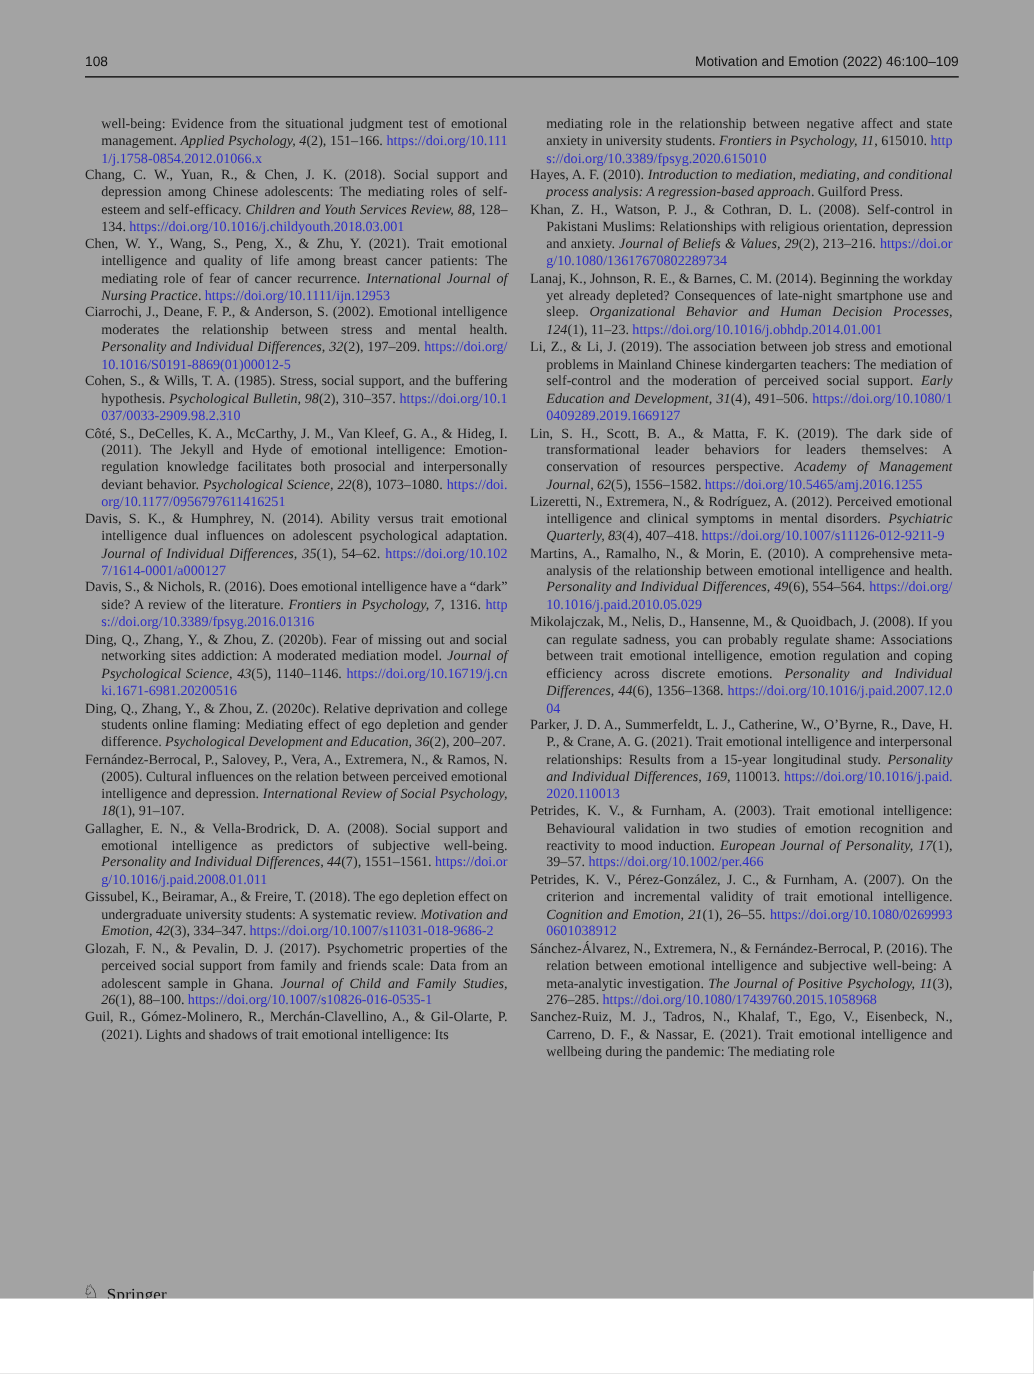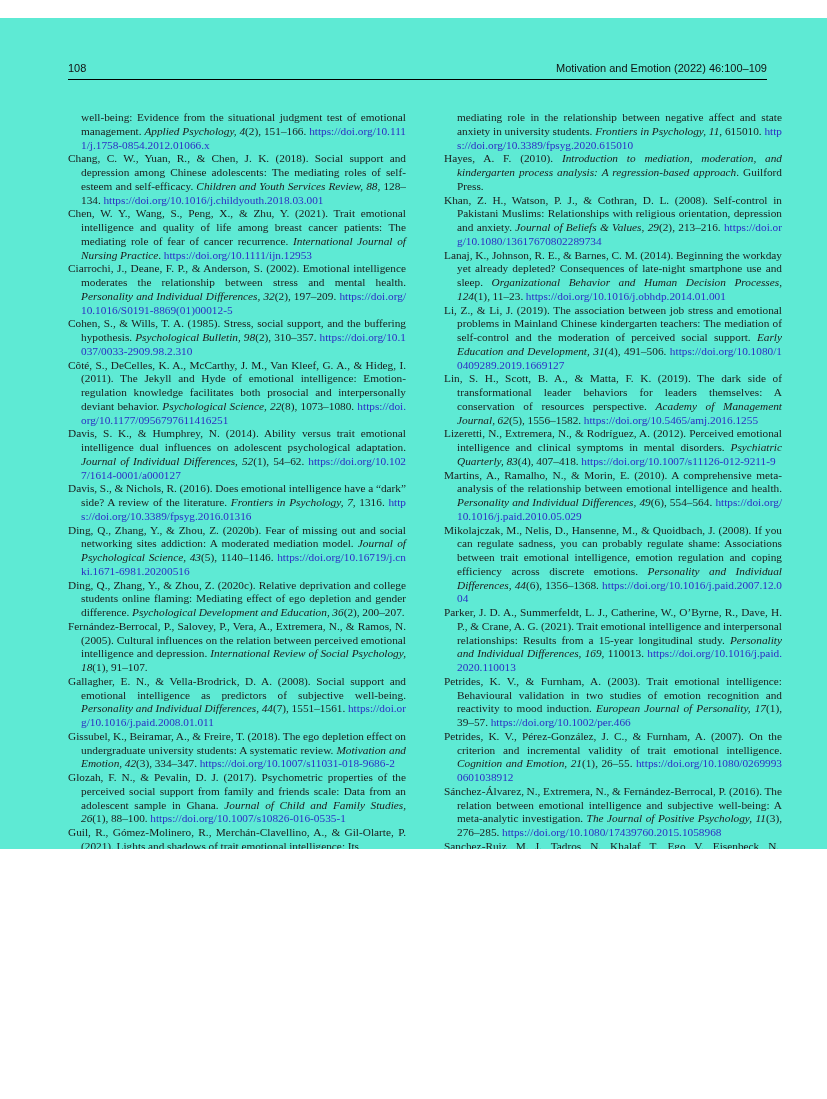--- a/index.html
+++ b/index.html
@@ -3,27 +3,26 @@
 <meta charset="utf-8">
 <style>
   html, body {
     margin: 0;
     padding: 0;
     background: #ffffff;
   }
   .page {
     position: relative;
     width: 827px;
-    height: 831px;
-    background: #5eead4;
+    height: 1039px;
+    background: #a3a3a3;
     overflow: hidden;
     box-sizing: border-box;
     font-family: "Liberation Serif", serif;
     color: #1b1b1b;
-    margin-top: 18px;
   }
   .page-header {
     position: absolute;
     left: 68px;
     right: 60px;
     top: 44px;
     display: flex;
     justify-content: space-between;
     align-items: baseline;
     font-family: "Liberation Sans", sans-serif;
@@ -37,21 +36,21 @@
     top: 61px;
     height: 0;
     border-top: 1.6px solid #000;
   }
   .columns {
     position: absolute;
     left: 68px;
     top: 93px;
     width: 699px;
     display: flex;
-    gap: 38px;
+    gap: 18px;
   }
   .col {
     width: 338px;
     flex: 0 0 338px;
     font-size: 11.3px;
     line-height: 13.75px;
     hyphens: auto;
   }
   .ref {
     margin: 0;
@@ -106,33 +105,33 @@
   <div class="header-rule"></div>
 
   <div class="columns">
     <div class="col">
         <p class="ref cont"><span>well-being: Evidence from the situational judgment test of emotional management. </span><span class="it">Applied Psychology, 4</span><span>(2), 151–166. </span><a href="#">https://doi.org/10.1111/j.1758-0854.2012.01066.x</a></p>
         <p class="ref"><span>Chang, C. W., Yuan, R., &amp; Chen, J. K. (2018). Social support and depression among Chinese adolescents: The mediating roles of self-esteem and self-efficacy. </span><span class="it">Children and Youth Services Review, 88</span><span>, 128–134. </span><a href="#">https://doi.org/10.1016/j.childyouth.2018.03.001</a></p>
         <p class="ref"><span>Chen, W. Y., Wang, S., Peng, X., &amp; Zhu, Y. (2021). Trait emotional intelligence and quality of life among breast cancer patients: The mediating role of fear of cancer recurrence. </span><span class="it">International Journal of Nursing Practice</span><span>. </span><a href="#">https://doi.org/10.1111/ijn.12953</a></p>
         <p class="ref"><span>Ciarrochi, J., Deane, F. P., &amp; Anderson, S. (2002). Emotional intelligence moderates the relationship between stress and mental health. </span><span class="it">Personality and Individual Differences, 32</span><span>(2), 197–209. </span><a href="#">https://doi.org/10.1016/S0191-8869(01)00012-5</a></p>
         <p class="ref"><span>Cohen, S., &amp; Wills, T. A. (1985). Stress, social support, and the buffering hypothesis. </span><span class="it">Psychological Bulletin, 98</span><span>(2), 310–357. </span><a href="#">https://doi.org/10.1037/0033-2909.98.2.310</a></p>
         <p class="ref"><span>Côté, S., DeCelles, K. A., McCarthy, J. M., Van Kleef, G. A., &amp; Hideg, I. (2011). The Jekyll and Hyde of emotional intelligence: Emotion-regulation knowledge facilitates both prosocial and interpersonally deviant behavior. </span><span class="it">Psychological Science, 22</span><span>(8), 1073–1080. </span><a href="#">https://doi.org/10.1177/0956797611416251</a></p>
-        <p class="ref"><span>Davis, S. K., &amp; Humphrey, N. (2014). Ability versus trait emotional intelligence dual influences on adolescent psychological adaptation. </span><span class="it">Journal of Individual Differences, 52</span><span>(1), 54–62. </span><a href="#">https://doi.org/10.1027/1614-0001/a000127</a></p>
+        <p class="ref"><span>Davis, S. K., &amp; Humphrey, N. (2014). Ability versus trait emotional intelligence dual influences on adolescent psychological adaptation. </span><span class="it">Journal of Individual Differences, 35</span><span>(1), 54–62. </span><a href="#">https://doi.org/10.1027/1614-0001/a000127</a></p>
         <p class="ref"><span>Davis, S., &amp; Nichols, R. (2016). Does emotional intelligence have a “dark” side? A review of the literature. </span><span class="it">Frontiers in Psychology, 7</span><span>, 1316. </span><a href="#">https://doi.org/10.3389/fpsyg.2016.01316</a></p>
         <p class="ref"><span>Ding, Q., Zhang, Y., &amp; Zhou, Z. (2020b). Fear of missing out and social networking sites addiction: A moderated mediation model. </span><span class="it">Journal of Psychological Science, 43</span><span>(5), 1140–1146. </span><a href="#">https://doi.org/10.16719/j.cnki.1671-6981.20200516</a></p>
         <p class="ref"><span>Ding, Q., Zhang, Y., &amp; Zhou, Z. (2020c). Relative deprivation and college students online flaming: Mediating effect of ego depletion and gender difference. </span><span class="it">Psychological Development and Education, 36</span><span>(2), 200–207.</span></p>
         <p class="ref"><span>Fernández-Berrocal, P., Salovey, P., Vera, A., Extremera, N., &amp; Ramos, N. (2005). Cultural influences on the relation between perceived emotional intelligence and depression. </span><span class="it">International Review of Social Psychology, 18</span><span>(1), 91–107.</span></p>
         <p class="ref"><span>Gallagher, E. N., &amp; Vella-Brodrick, D. A. (2008). Social support and emotional intelligence as predictors of subjective well-being. </span><span class="it">Personality and Individual Differences, 44</span><span>(7), 1551–1561. </span><a href="#">https://doi.org/10.1016/j.paid.2008.01.011</a></p>
         <p class="ref"><span>Gissubel, K., Beiramar, A., &amp; Freire, T. (2018). The ego depletion effect on undergraduate university students: A systematic review. </span><span class="it">Motivation and Emotion, 42</span><span>(3), 334–347. </span><a href="#">https://doi.org/10.1007/s11031-018-9686-2</a></p>
         <p class="ref"><span>Glozah, F. N., &amp; Pevalin, D. J. (2017). Psychometric properties of the perceived social support from family and friends scale: Data from an adolescent sample in Ghana. </span><span class="it">Journal of Child and Family Studies, 26</span><span>(1), 88–100. </span><a href="#">https://doi.org/10.1007/s10826-016-0535-1</a></p>
         <p class="ref"><span>Guil, R., Gómez-Molinero, R., Merchán-Clavellino, A., &amp; Gil-Olarte, P. (2021). Lights and shadows of trait emotional intelligence: Its</span></p>
       </div>
     <div class="col">
         <p class="ref cont"><span>mediating role in the relationship between negative affect and state anxiety in university students. </span><span class="it">Frontiers in Psychology, 11</span><span>, 615010. </span><a href="#">https://doi.org/10.3389/fpsyg.2020.615010</a></p>
-        <p class="ref"><span>Hayes, A. F. (2010). </span><span class="it">Introduction to mediation, moderation, and kindergarten process analysis: A regression-based approach</span><span>. Guilford Press.</span></p>
+        <p class="ref"><span>Hayes, A. F. (2010). </span><span class="it">Introduction to mediation, mediating, and conditional process analysis: A regression-based approach</span><span>. Guilford Press.</span></p>
         <p class="ref"><span>Khan, Z. H., Watson, P. J., &amp; Cothran, D. L. (2008). Self-control in Pakistani Muslims: Relationships with religious orientation, depression and anxiety. </span><span class="it">Journal of Beliefs &amp; Values, 29</span><span>(2), 213–216. </span><a href="#">https://doi.org/10.1080/13617670802289734</a></p>
         <p class="ref"><span>Lanaj, K., Johnson, R. E., &amp; Barnes, C. M. (2014). Beginning the workday yet already depleted? Consequences of late-night smartphone use and sleep. </span><span class="it">Organizational Behavior and Human Decision Processes, 124</span><span>(1), 11–23. </span><a href="#">https://doi.org/10.1016/j.obhdp.2014.01.001</a></p>
         <p class="ref"><span>Li, Z., &amp; Li, J. (2019). The association between job stress and emotional problems in Mainland Chinese kindergarten teachers: The mediation of self-control and the moderation of perceived social support. </span><span class="it">Early Education and Development, 31</span><span>(4), 491–506. </span><a href="#">https://doi.org/10.1080/10409289.2019.1669127</a></p>
         <p class="ref"><span>Lin, S. H., Scott, B. A., &amp; Matta, F. K. (2019). The dark side of transformational leader behaviors for leaders themselves: A conservation of resources perspective. </span><span class="it">Academy of Management Journal, 62</span><span>(5), 1556–1582. </span><a href="#">https://doi.org/10.5465/amj.2016.1255</a></p>
         <p class="ref"><span>Lizeretti, N., Extremera, N., &amp; Rodríguez, A. (2012). Perceived emotional intelligence and clinical symptoms in mental disorders. </span><span class="it">Psychiatric Quarterly, 83</span><span>(4), 407–418. </span><a href="#">https://doi.org/10.1007/s11126-012-9211-9</a></p>
         <p class="ref"><span>Martins, A., Ramalho, N., &amp; Morin, E. (2010). A comprehensive meta-analysis of the relationship between emotional intelligence and health. </span><span class="it">Personality and Individual Differences, 49</span><span>(6), 554–564. </span><a href="#">https://doi.org/10.1016/j.paid.2010.05.029</a></p>
         <p class="ref"><span>Mikolajczak, M., Nelis, D., Hansenne, M., &amp; Quoidbach, J. (2008). If you can regulate sadness, you can probably regulate shame: Associations between trait emotional intelligence, emotion regulation and coping efficiency across discrete emotions. </span><span class="it">Personality and Individual Differences, 44</span><span>(6), 1356–1368. </span><a href="#">https://doi.org/10.1016/j.paid.2007.12.004</a></p>
         <p class="ref"><span>Parker, J. D. A., Summerfeldt, L. J., Catherine, W., O’Byrne, R., Dave, H. P., &amp; Crane, A. G. (2021). Trait emotional intelligence and interpersonal relationships: Results from a 15-year longitudinal study. </span><span class="it">Personality and Individual Differences, 169</span><span>, 110013. </span><a href="#">https://doi.org/10.1016/j.paid.2020.110013</a></p>
         <p class="ref"><span>Petrides, K. V., &amp; Furnham, A. (2003). Trait emotional intelligence: Behavioural validation in two studies of emotion recognition and reactivity to mood induction. </span><span class="it">European Journal of Personality, 17</span><span>(1), 39–57. </span><a href="#">https://doi.org/10.1002/per.466</a></p>
         <p class="ref"><span>Petrides, K. V., Pérez-González, J. C., &amp; Furnham, A. (2007). On the criterion and incremental validity of trait emotional intelligence. </span><span class="it">Cognition and Emotion, 21</span><span>(1), 26–55. </span><a href="#">https://doi.org/10.1080/02699930601038912</a></p>

